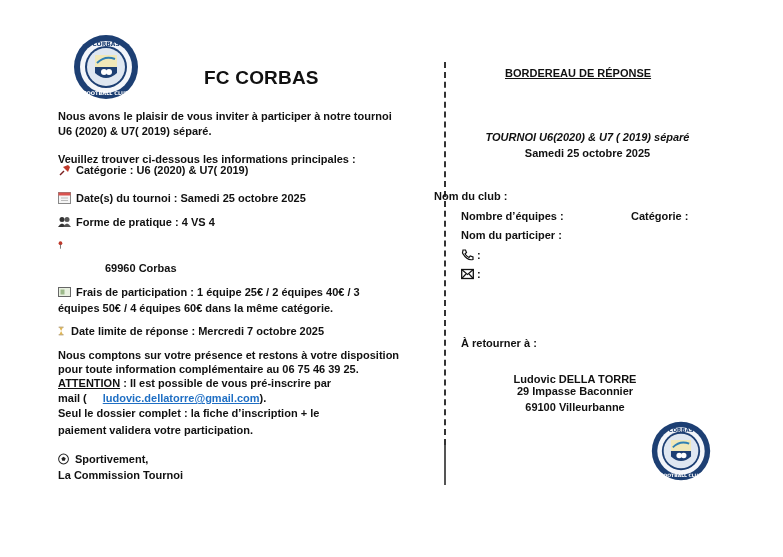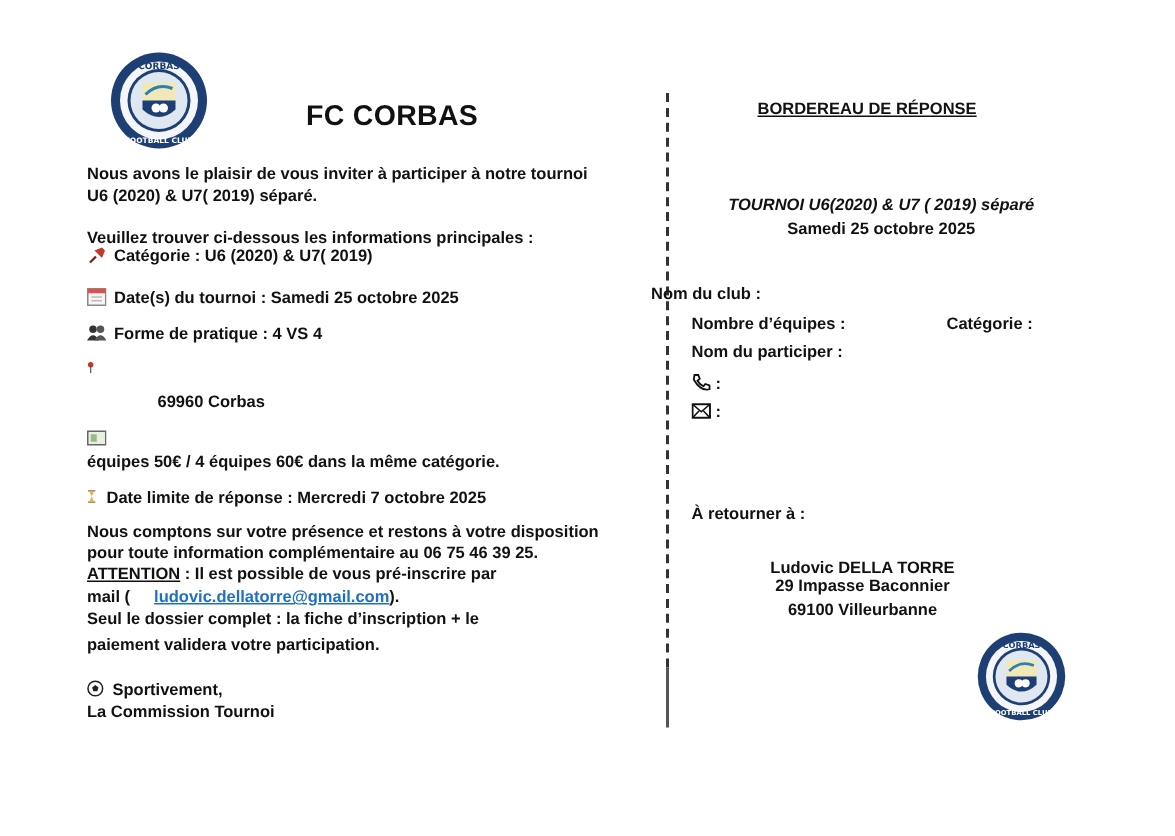--- a/index.html
+++ b/index.html
@@ -78,21 +78,21 @@
       <circle cx="4" cy="3" r="3" fill="#c0392b"></circle>
       <line x1="4" y1="5" x2="4" y2="12" stroke="#555" stroke-width="1.3"></line>
     </svg>
 </div>
 <div class="abs line" style="left:105px; top:262px;">69960 Corbas</div>
 
 <div class="abs line" style="left:58px; top:286px;">
   <svg class="icon" viewBox="0 0 13 12">
       <rect x="0.5" y="1.5" width="12" height="9" fill="#e8f0e0" stroke="#666"></rect>
       <rect x="2.5" y="3.5" width="4" height="5" fill="#9cb98a"></rect>
-    </svg>
+    </svg><span>Frais de participation : 1 équipe 25€ / 2 équipes 40€ / 3</span>
 </div>
 <div class="abs line" style="left:58px; top:302px;">équipes 50€ / 4 équipes 60€ dans la même catégorie.</div>
 
 <div class="abs line" style="left:58px; top:325px;">
   <svg class="icon" viewBox="0 0 13 12" style="width:9px;margin-right:4px;">
       <path d="M1 0.5 h7 M1 11.5 h7" stroke="#8a6d3b" stroke-width="1.2"></path>
       <path d="M2 1 L7 1 L4.5 6 Z" fill="#e0b552"></path>
       <path d="M2 11 L7 11 L4.5 6 Z" fill="#e0b552"></path>
     </svg><span>Date limite de réponse : Mercredi 7 octobre 2025</span>
 </div>

